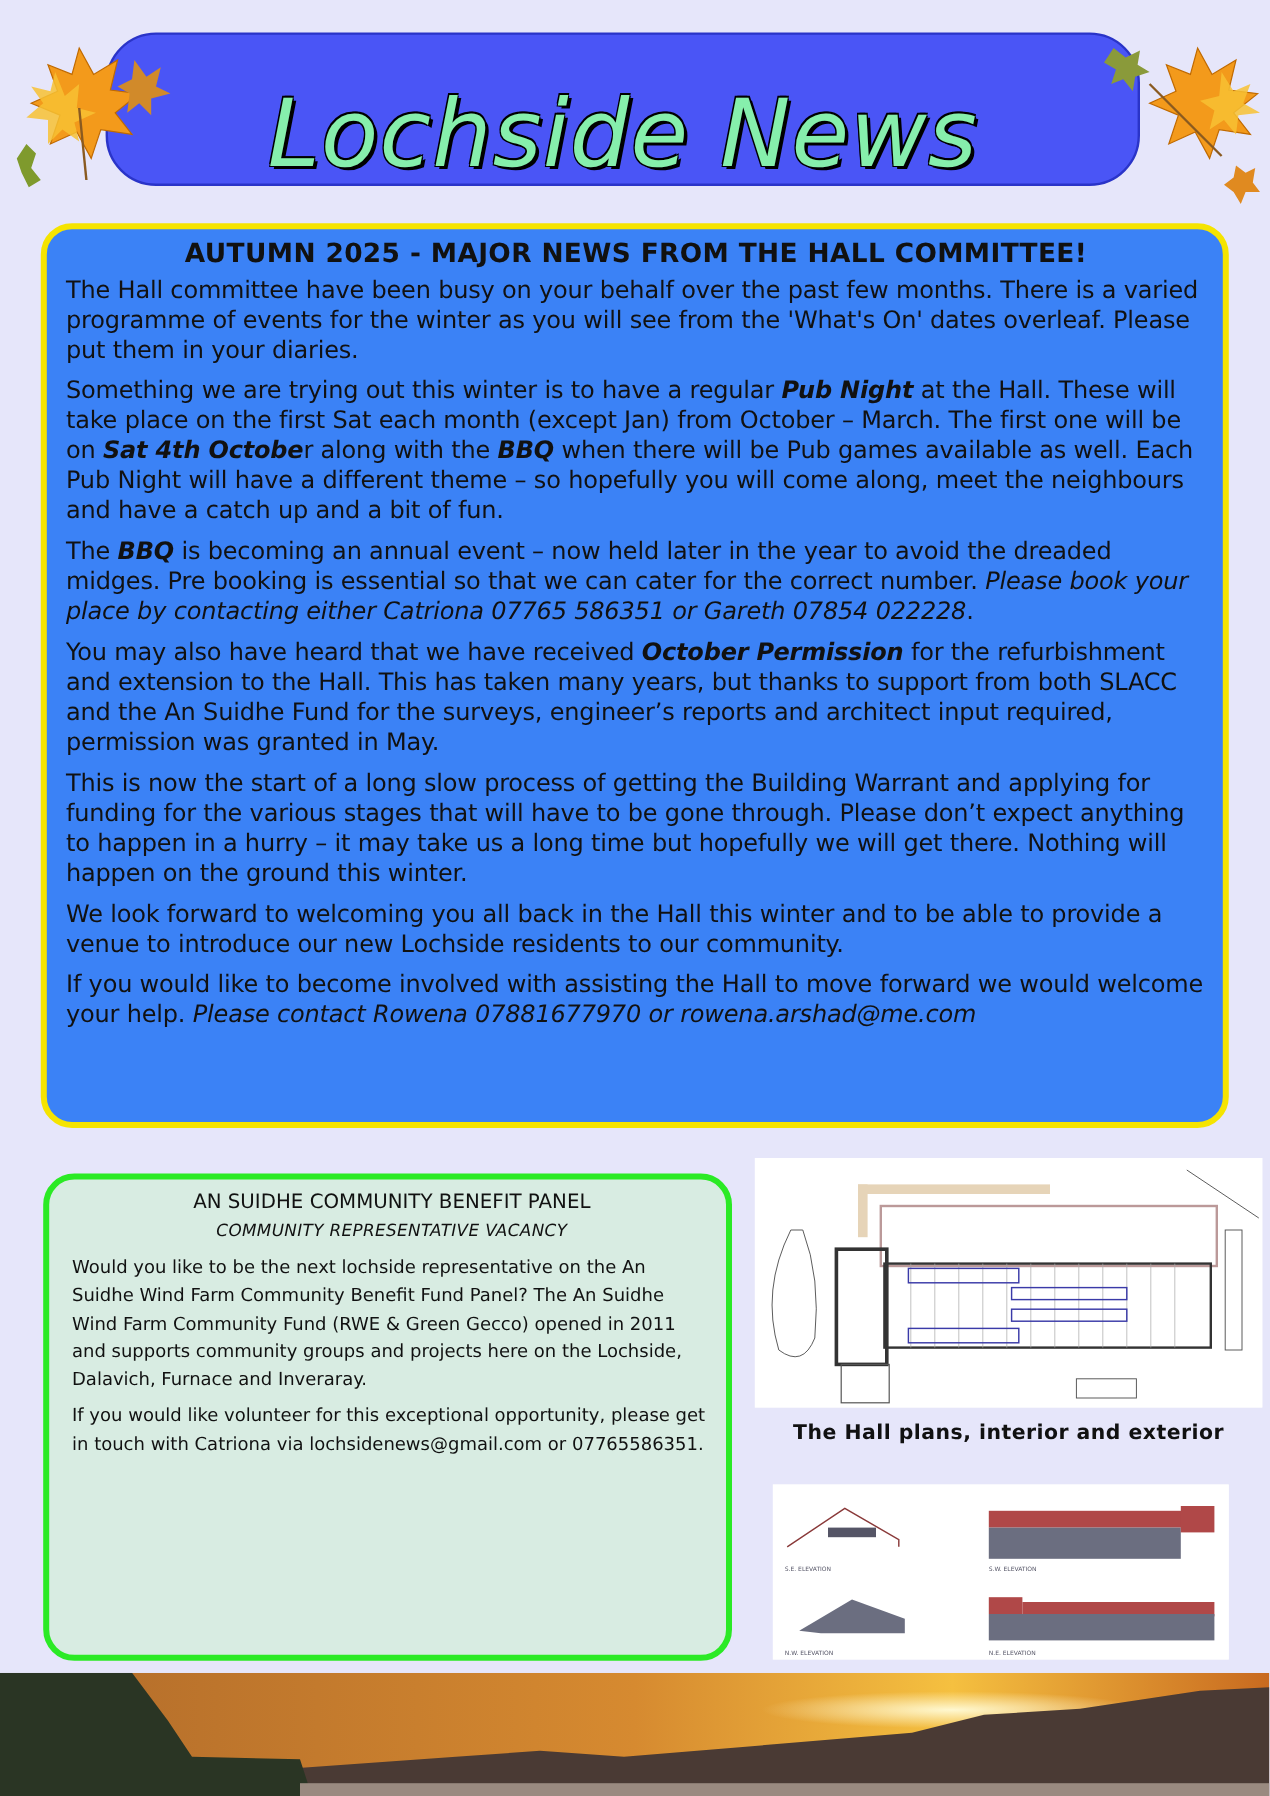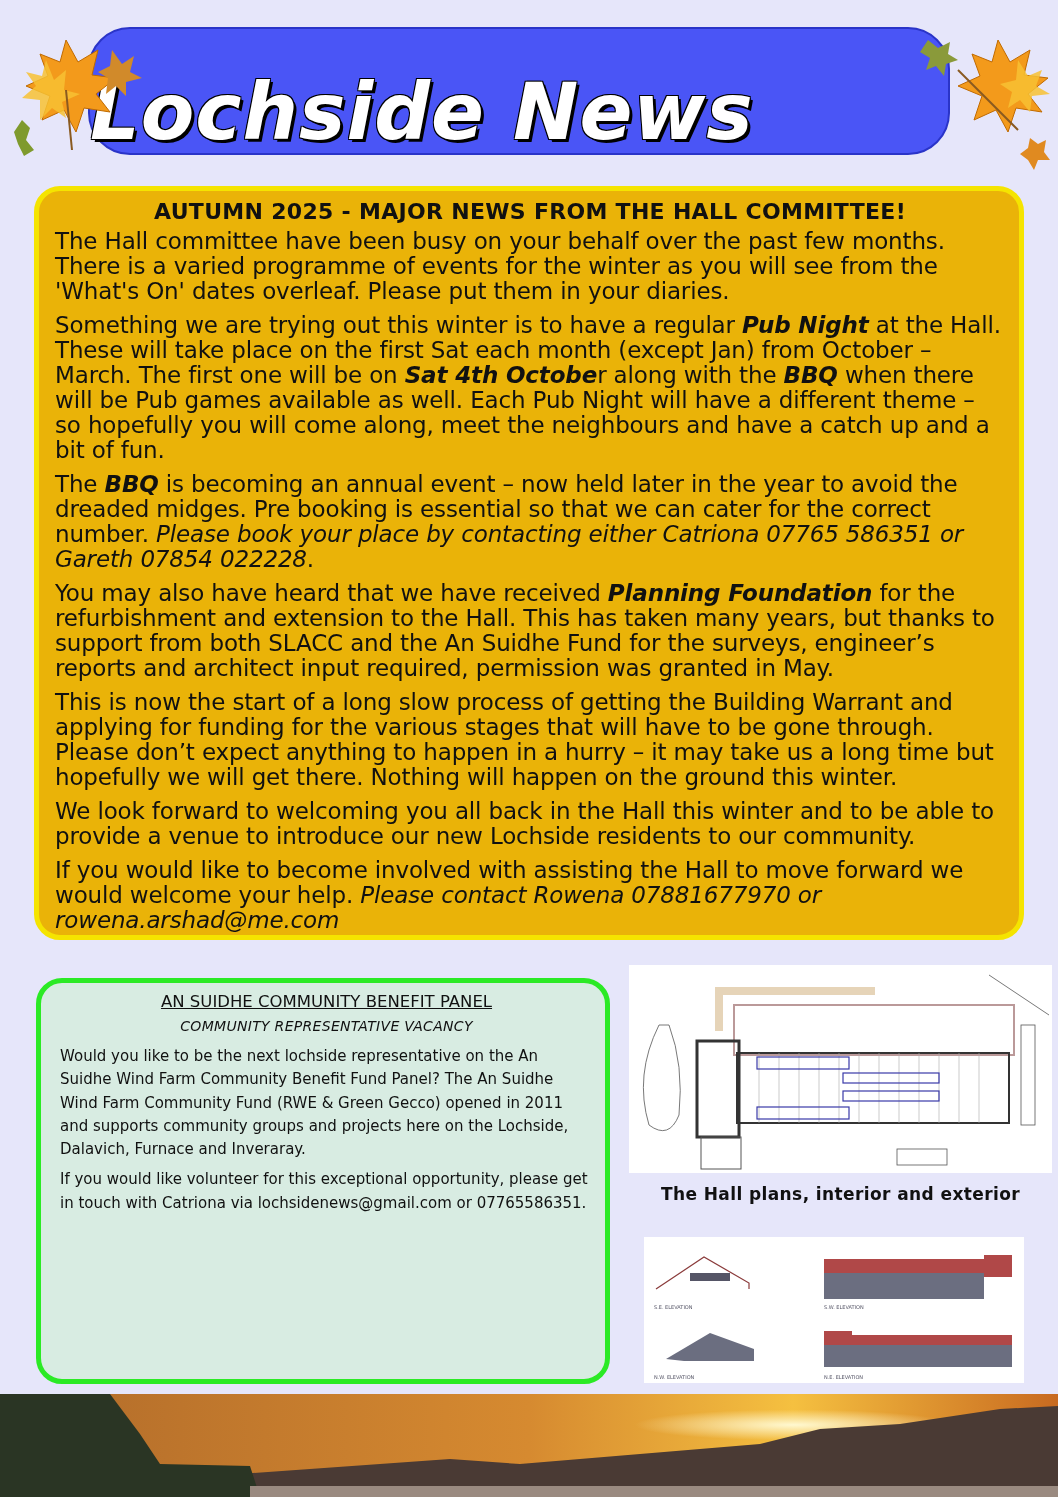--- a/index.html
+++ b/index.html
@@ -1,24 +1,24 @@
 <!DOCTYPE html>
 <html><head>
 <meta charset="utf-8">
 <style>
   html,body{margin:0;padding:0;}
   body{width:1058px;height:1497px;background:#e6e6fa;position:relative;overflow:hidden;font-family:"DejaVu Sans",sans-serif;color:#111;}
   .banner{position:absolute;left:88px;top:27px;width:862px;height:128px;background:#4a55f6;border:2px solid #2a34c8;border-radius:42px;box-sizing:border-box;}
-  .banner-title{position:absolute;left:0;right:0;top:38px;text-align:left;font-size:78px;font-style:italic;color:#ffffff;font-family:"DejaVu Sans",sans-serif;letter-spacing:1px;text-shadow:3px 3px 0 #000,-1px -1px 0 #000,1px -1px 0 #000,-1px 1px 0 #000,1px 1px 0 #000;font-weight:bold;}
+  .banner-title{position:absolute;left:0;right:0;top:38px;text-align:center;font-size:78px;font-style:italic;color:#86efac;font-family:"DejaVu Sans",sans-serif;letter-spacing:1px;text-shadow:3px 3px 0 #000,-1px -1px 0 #000,1px -1px 0 #000,-1px 1px 0 #000,1px 1px 0 #000;}
   .leaf{position:absolute;}
-  .box-yellow{position:absolute;left:34px;top:186px;width:990px;height:754px;background:#eab308;border:5px solid #f5e400;border-radius:26px;box-sizing:border-box;padding:4px 14px 0 16px;}
+  .box-yellow{position:absolute;left:34px;top:186px;width:990px;height:754px;background:#3b82f6;border:5px solid #f5e400;border-radius:26px;box-sizing:border-box;padding:4px 14px 0 16px;}
   .box-yellow h2{margin:0;text-align:center;font-size:22px;font-weight:bold;letter-spacing:0.3px;line-height:34px;}
-  .box-yellow p{margin:0 0 9px 0;font-size:23px;line-height:25px;letter-spacing:-0.15px;}
+  .box-yellow p{margin:0 0 9px 0;font-size:20px;line-height:25px;letter-spacing:-0.15px;}
   .box-green{position:absolute;left:36px;top:978px;width:574px;height:406px;background:#d8ece2;border:5px solid #2bea25;border-radius:26px;box-sizing:border-box;padding:8px 12px 0 19px;}
-  .box-green h3{margin:0;text-align:center;font-size:16.5px;font-weight:normal;line-height:22px;text-decoration:underline;}
+  .box-green h3{margin:0;text-align:center;font-size:16.5px;font-weight:normal;line-height:22px;}
   .box-green h4{margin:0 0 6px 0;text-align:center;font-size:14px;font-style:italic;font-weight:normal;line-height:26px;letter-spacing:0.3px;}
   .box-green p{margin:0 0 7px 0;font-size:15px;line-height:23.3px;}
   .plan{position:absolute;left:629px;top:965px;width:423px;height:208px;background:#fff;}
   .plan-caption{position:absolute;left:629px;top:1184px;width:423px;text-align:center;font-size:17px;font-weight:bold;letter-spacing:0.4px;}
   .elev{position:absolute;left:644px;top:1237px;width:380px;height:146px;background:#fff;}
   .photo{position:absolute;left:0;top:1394px;width:1058px;height:103px;overflow:hidden;}
   b i, i b{font-weight:bold;margin-top:22px;}
 </style>
 </head>
 <body>
@@ -40,21 +40,21 @@
   <path d="M100 40 L110 56 L124 50 L118 66 L132 74 L114 76 L112 92 L102 80 L90 88 L94 72 L82 64 L98 60 Z" fill="#f7c133" opacity="0.85"></path>
   <path d="M112 118 L120 124 L128 120 L126 132 L132 140 L120 140 L116 150 L110 140 L102 134 L110 128 Z" fill="#e08a20"></path>
   <line x1="40" y1="50" x2="100" y2="110" stroke="#8a5a20" stroke-width="2"></line>
 </svg>
 
 <div class="box-yellow">
   <h2>AUTUMN 2025 - MAJOR NEWS FROM THE HALL COMMITTEE!</h2>
   <p><span>The Hall committee have been busy on your behalf over the past few months. There is a varied programme of events for the winter as you will see from the 'What's On' dates overleaf. Please put them in your diaries.</span></p>
   <p><span>Something we are trying out this winter is to have a regular </span><b><i>Pub Night</i></b><span> at the Hall. These will take place on the first Sat each month (except Jan) from October – March.  The first one will be on </span><b><i>Sat 4th Octobe</i></b><span>r along with the </span><b><i>BBQ</i></b><span> when there will be Pub games available as well.  Each Pub Night will have a different theme – so hopefully you will come along, meet the neighbours and have a catch up and a bit of fun.</span></p>
   <p><span>The </span><b><i>BBQ</i></b><span> is becoming an annual event – now held later in the year to avoid the dreaded midges. Pre booking is essential so that we can cater for the correct number. </span><i>Please book your place by contacting either Catriona  07765 586351 or Gareth 07854 022228</i><span>.</span></p>
-  <p><span>You may also have heard that we have received </span><b><i>Planning Foundation</i></b><span> for the refurbishment and extension to the Hall. This has taken many years, but thanks to support from both SLACC and the An Suidhe Fund for the surveys, engineer’s reports and architect input required, permission was granted in May.</span></p>
+  <p><span>You may also have heard that we have received </span><b><i>October Permission</i></b><span> for the refurbishment and extension to the Hall. This has taken many years, but thanks to support from both SLACC and the An Suidhe Fund for the surveys, engineer’s reports and architect input required, permission was granted in May.</span></p>
   <p><span>This is now the start of a long slow process of getting the Building Warrant and applying for funding for the various stages that will have to be gone through. Please don’t expect anything to happen in a hurry – it may take us a long time but hopefully we will get there. Nothing will happen on the ground this winter.</span></p>
   <p><span>We look forward to welcoming you all back in the Hall this winter and to be able to provide a venue to introduce our new Lochside residents to our community.</span></p>
   <p><span>If you would like to become involved with assisting the Hall to move forward we would welcome your help. </span><i>Please contact Rowena 07881677970 or rowena.arshad@me.com</i></p>
 </div>
 
 <div class="box-green">
   <h3>AN SUIDHE COMMUNITY BENEFIT PANEL</h3>
   <h4>COMMUNITY REPRESENTATIVE VACANCY</h4>
   <p>Would you like to be the next lochside representative on the An Suidhe Wind Farm Community Benefit Fund Panel? The An Suidhe Wind Farm Community Fund (RWE &amp; Green Gecco) opened in 2011 and supports community groups and projects here on the Lochside, Dalavich, Furnace and Inveraray.</p>
   <p>If you would like volunteer for this exceptional opportunity, please get in touch with Catriona via lochsidenews@gmail.com or 07765586351.</p>

